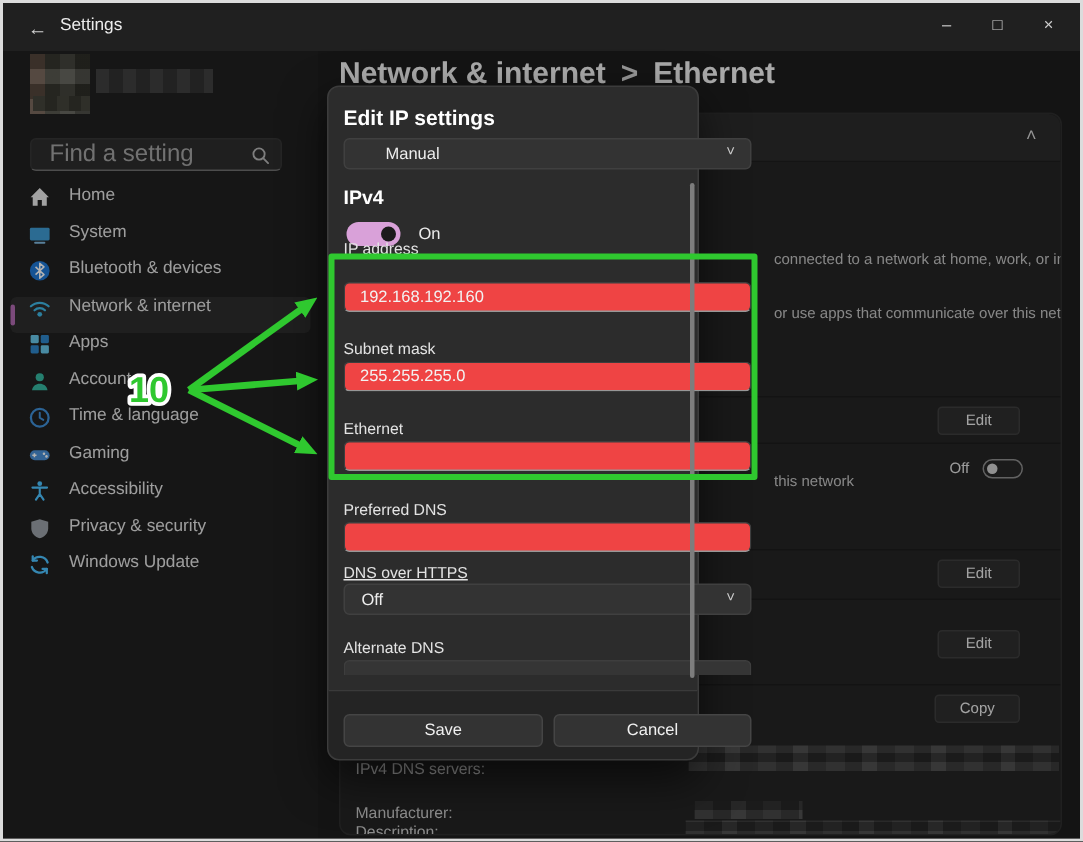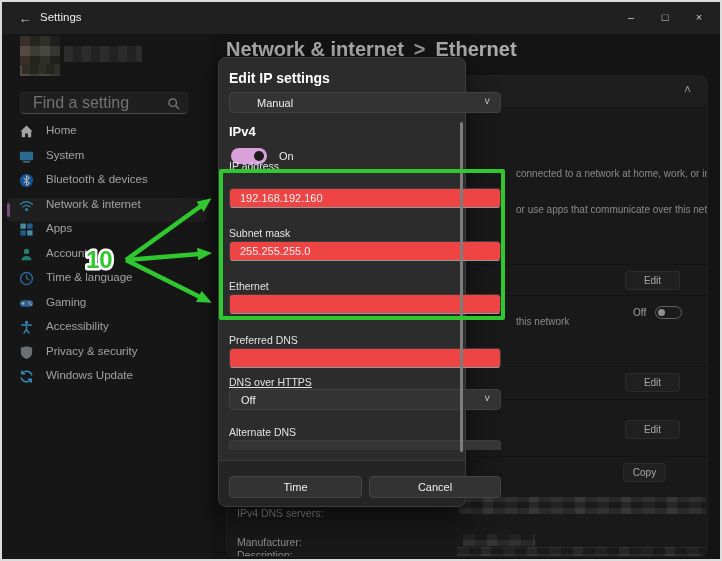--- a/index.html
+++ b/index.html
@@ -250,21 +250,21 @@
       </div>
       <div class="frag" style="left:289px; top:240px;">this network</div>
 
       <div class="hdivider" style="top:290px;"></div>
       <div class="sm-btn" style="left:398px; top:297px;">Edit</div>
 
       <div class="hdivider" style="top:323px;"></div>
       <div class="sm-btn" style="left:398px; top:344px;">Edit</div>
 
       <div class="hdivider" style="top:380px;"></div>
-      <div class="sm-btn" style="left:396px; top:387px; width:43px;">Copy</div>
+      <div class="sm-btn" style="left:396px; top:387px; width:57px;">Copy</div>
 
       <div class="info-label" style="top:431px;">IPv4 DNS servers:</div>
       <div class="info-label" style="top:460px;">Manufacturer:</div>
       <div class="info-label" style="top:473px;">Description:</div>
       <div class="blur-block" style="left:232px; top:421px; width:247px; height:17px;"></div>
       <div class="blur-block" style="left:236px; top:458px; width:72px; height:12px;"></div>
       <div class="blur-block" style="left:230px; top:471px; width:250px; height:13px;"></div>
     </div>
   </div>
 
@@ -303,21 +303,21 @@
       <span>Off</span>
       <span class="chev">˅</span>
     </div>
 
     <div class="fld-label" style="top:368px;">Alternate DNS</div>
     <div class="tfield-part" style="top:382px;"></div>
 
     <div class="dlg-scroll"></div>
 
     <div class="dlg-footer">
-      <div class="dlg-btn save">Time</div>
+      <div class="dlg-btn save">Save</div>
       <div class="dlg-btn cancel">Cancel</div>
     </div>
   </div>
 
   <div class="anno-rect"></div>
   <svg class="anno-svg" viewBox="0 0 722 561">
     <defs>
       <marker id="ah" markerWidth="3.2" markerHeight="2.8" refX="0.3" refY="1.4" orient="auto">
         <path d="M0 0 L3.2 1.4 L0 2.8 z" fill="#2fc82f"></path>
       </marker>

